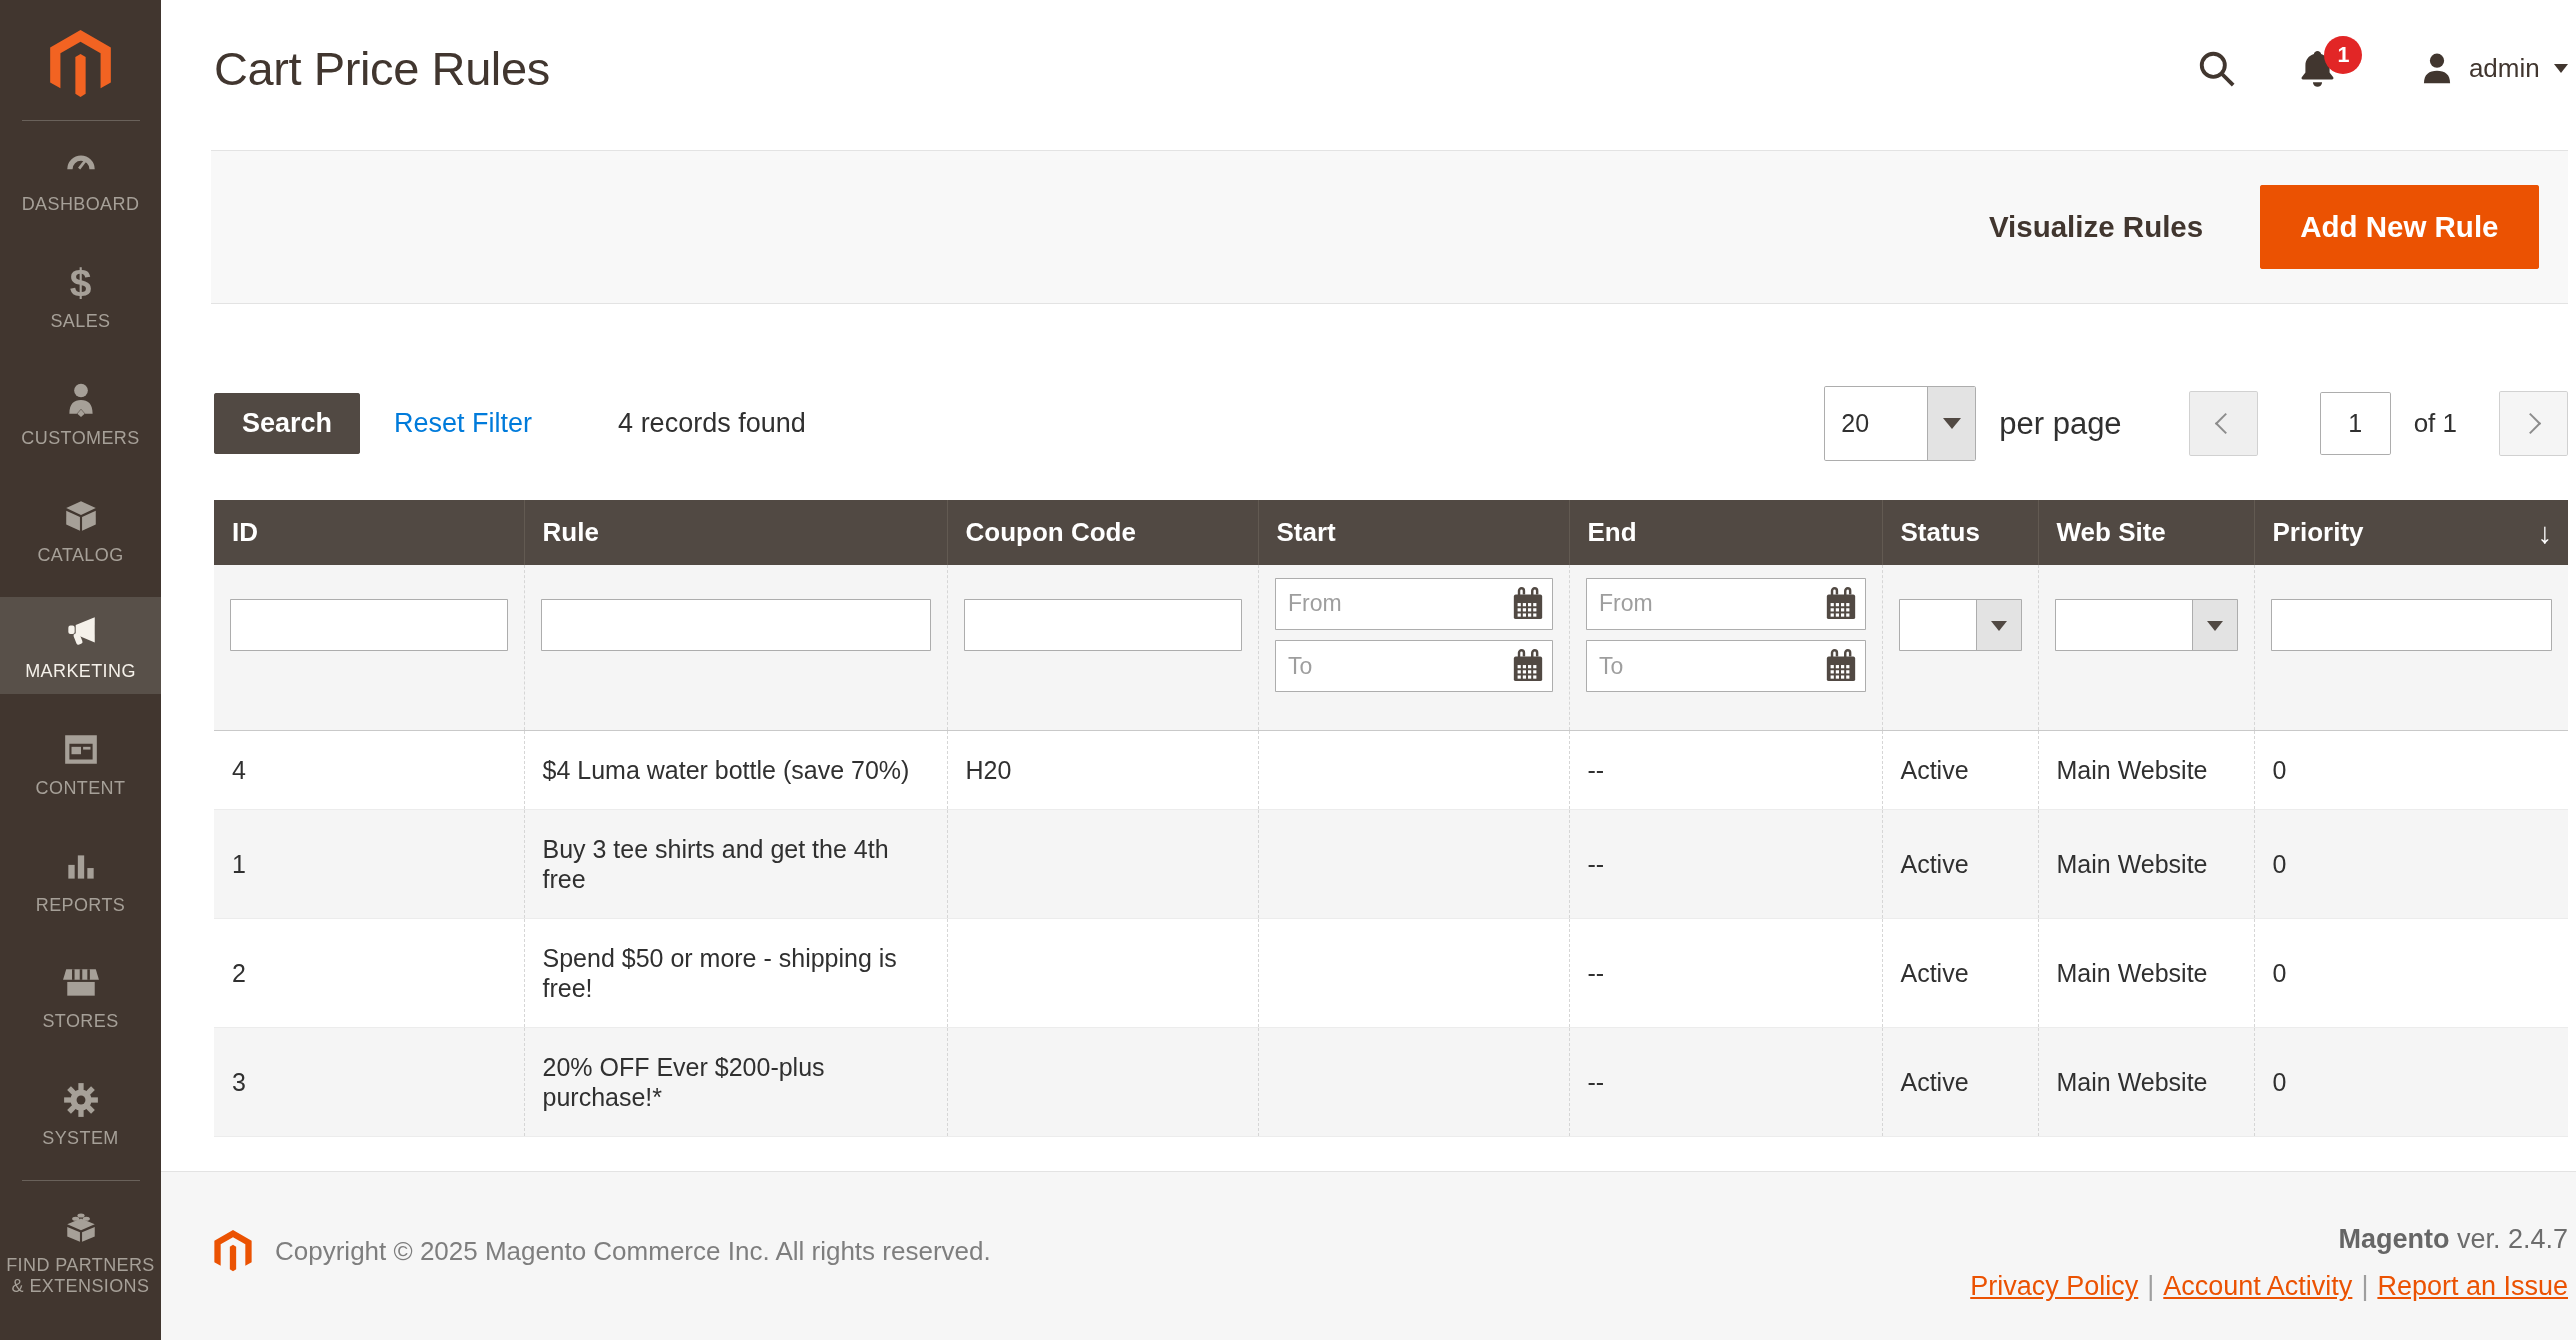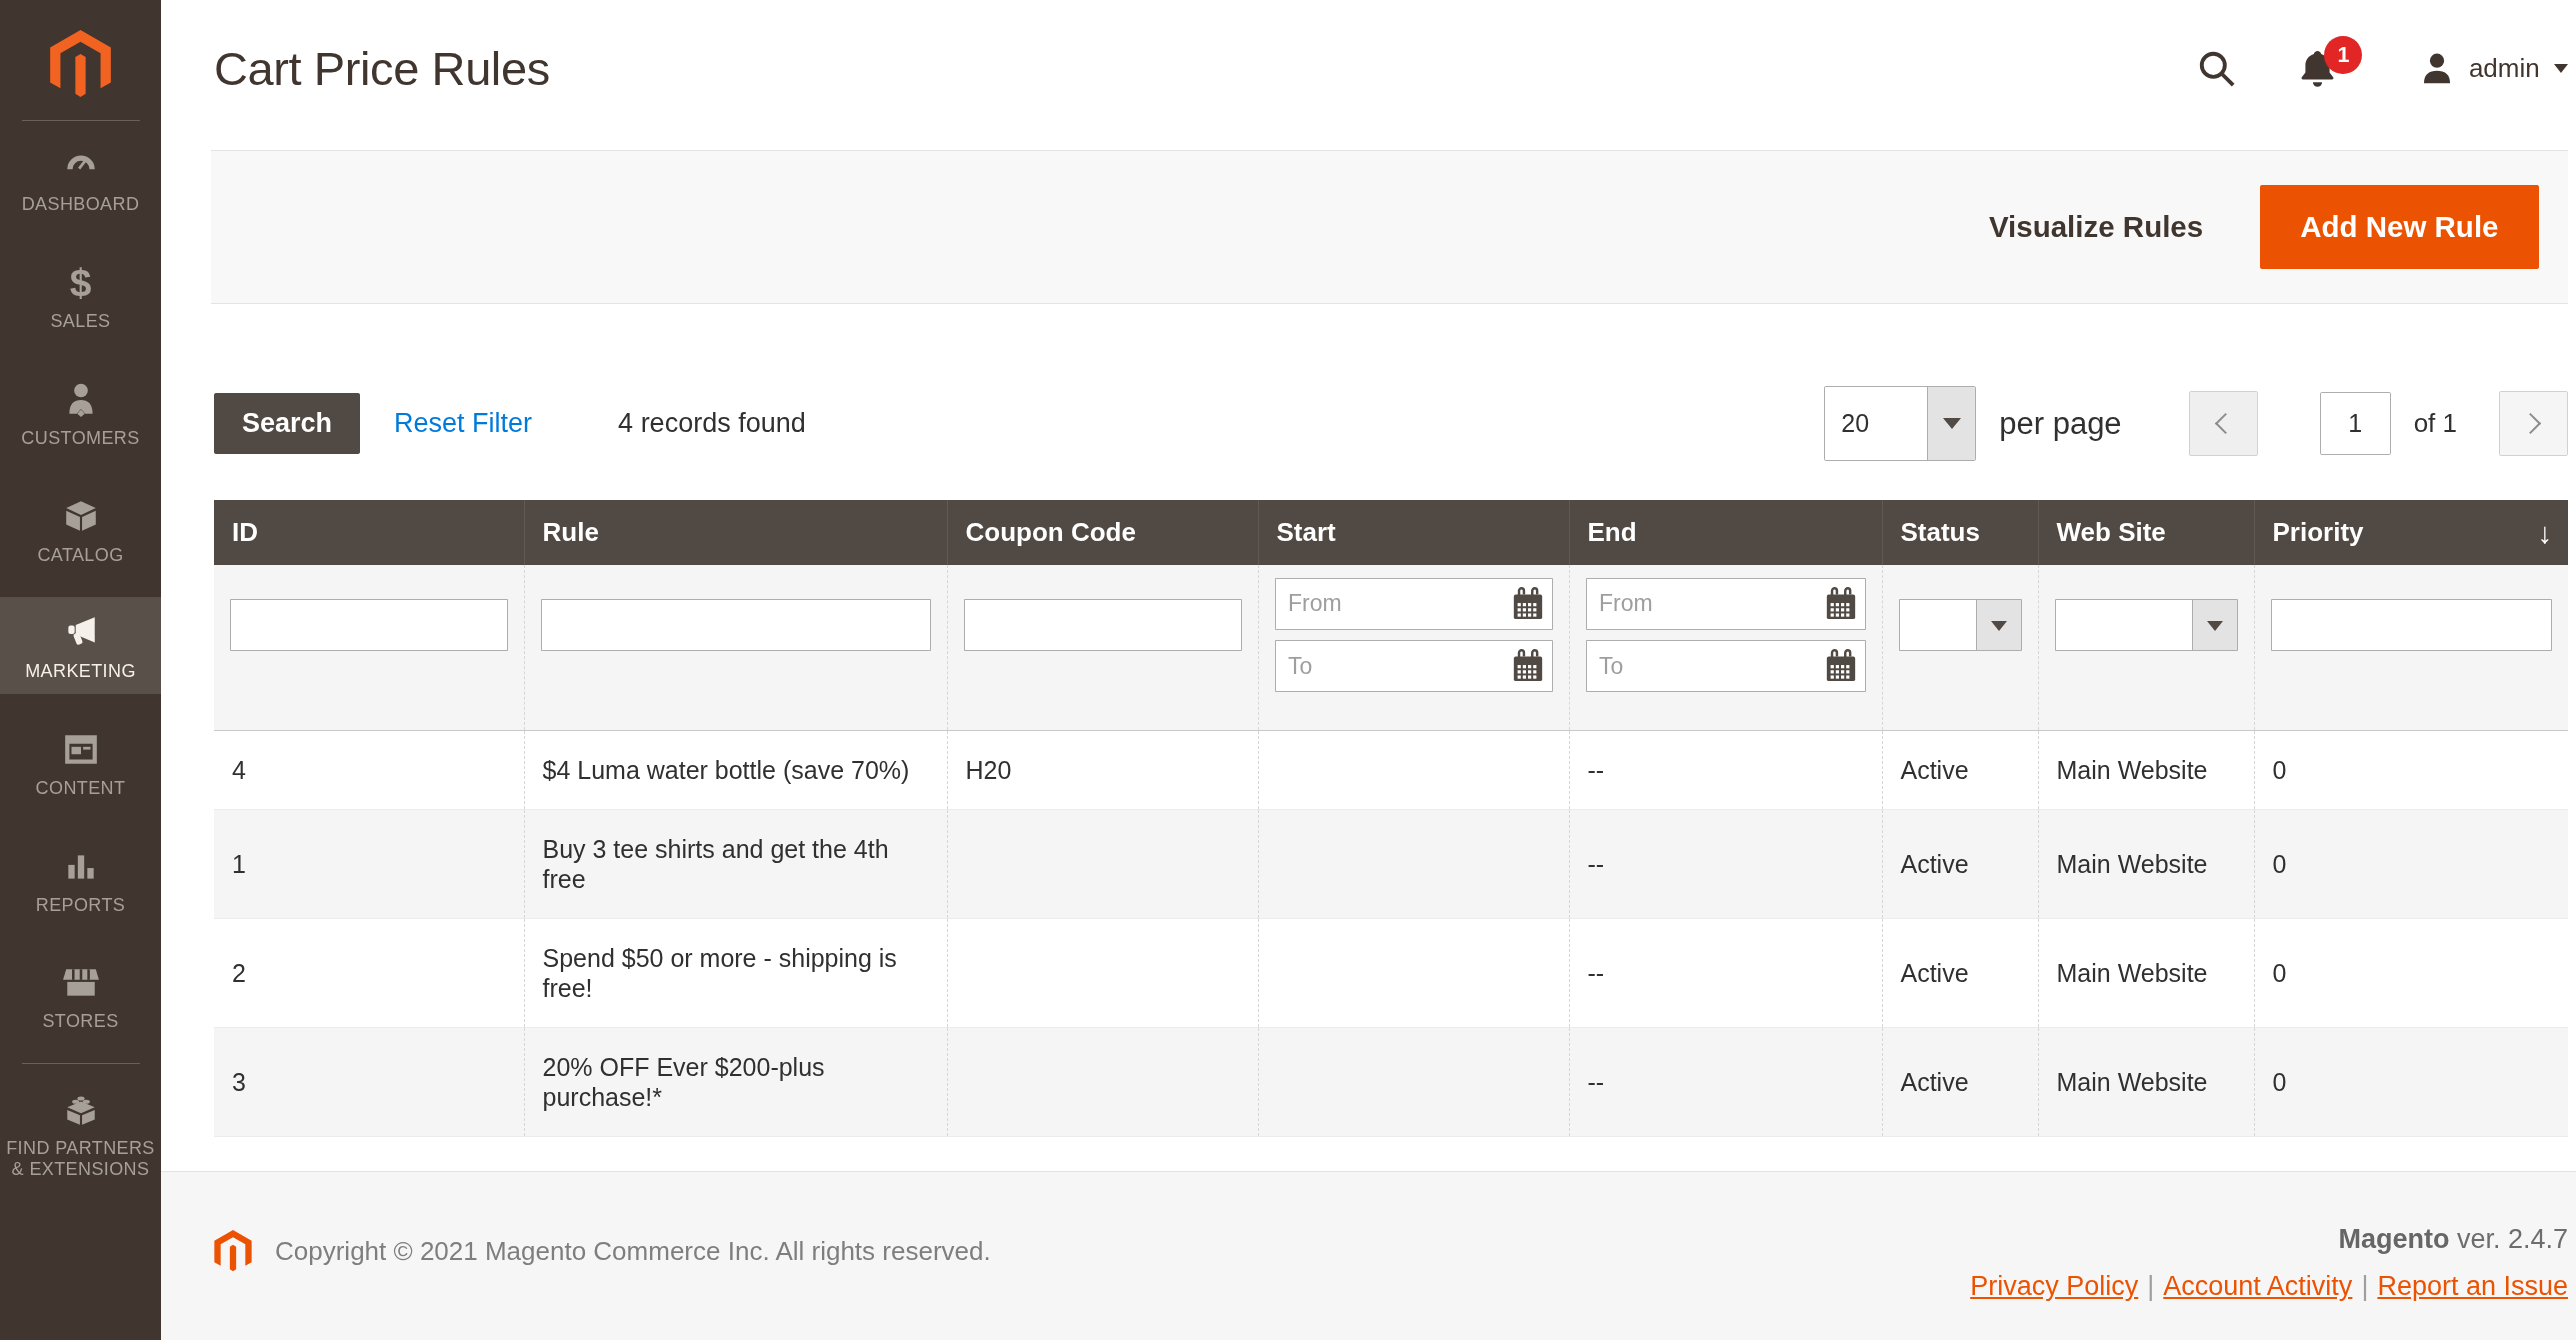--- a/index.html
+++ b/index.html
@@ -175,20 +175,35 @@
         <svg viewBox="0 0 36 36">
           <path d="M4 5 H32 L35 15 H1 Z"></path>
           <rect x="5" y="17" width="26" height="13"></rect>
           <rect x="9.5" y="5" width="2.4" height="10" fill="#41362f"></rect>
           <rect x="16.8" y="5" width="2.4" height="10" fill="#41362f"></rect>
           <rect x="24" y="5" width="2.4" height="10" fill="#41362f"></rect>
         </svg>
         <span class="nav-label">STORES</span>
       </div>
 
+      <div class="nav-item">
+        <svg viewBox="0 0 36 36">
+          <rect x="15.5" y="2" width="5" height="9"></rect>
+          <rect x="15.5" y="2" width="5" height="9" transform="rotate(45 18 18)"></rect>
+          <rect x="15.5" y="2" width="5" height="9" transform="rotate(90 18 18)"></rect>
+          <rect x="15.5" y="2" width="5" height="9" transform="rotate(135 18 18)"></rect>
+          <rect x="15.5" y="2" width="5" height="9" transform="rotate(180 18 18)"></rect>
+          <rect x="15.5" y="2" width="5" height="9" transform="rotate(225 18 18)"></rect>
+          <rect x="15.5" y="2" width="5" height="9" transform="rotate(270 18 18)"></rect>
+          <rect x="15.5" y="2" width="5" height="9" transform="rotate(315 18 18)"></rect>
+          <circle cx="18" cy="18" r="10"></circle>
+          <circle cx="18" cy="18" r="4.2" fill="#41362f"></circle>
+        </svg>
+        <span class="nav-label">SYSTEM</span>
+      </div>
 
       <div class="side-divider2"></div>
 
       <div class="nav-item">
         <svg viewBox="0 0 36 36">
           <ellipse cx="13" cy="10.2" rx="3.4" ry="1.9"></ellipse>
           <ellipse cx="23" cy="10.2" rx="3.4" ry="1.9"></ellipse>
           <ellipse cx="18" cy="7" rx="3.4" ry="1.9"></ellipse>
           <path d="M18 10 L31 15.5 L18 21 L5 15.5 Z"></path>
           <path d="M5 18 L17 23 V32 L5 27 Z"></path>
@@ -449,21 +464,21 @@
         </tr>
       </tbody>
     </table>
 
     <footer class="footer">
       <div class="footer-left">
         <svg viewBox="0 0 26 30">
           <path fill="#eb5202" d="M13 0 L0 7.5 V22.5 L4.4 25 V10 L13 5 L21.6 10 V25 L26 22.5 V7.5 Z"></path>
           <path fill="#eb5202" d="M10.8 11.6 V27.3 L13 28.7 L15.2 27.3 V11.6 L13 10.3 Z"></path>
         </svg>
-        <span class="copyright">Copyright © 2021 Magento Commerce Inc. All rights reserved.</span>
+        <span class="copyright">Copyright © 2025 Magento Commerce Inc. All rights reserved.</span>
       </div>
       <div class="footer-right">
         <div class="version-line">
           <span class="brand">Magento</span><span> ver. 2.4.7</span>
         </div>
         <div class="legal-links">
           <a>Privacy Policy</a><span class="link-sep">|</span><a>Account Activity</a><span class="link-sep">|</span><a>Report an Issue</a>
         </div>
       </div>
     </footer>

